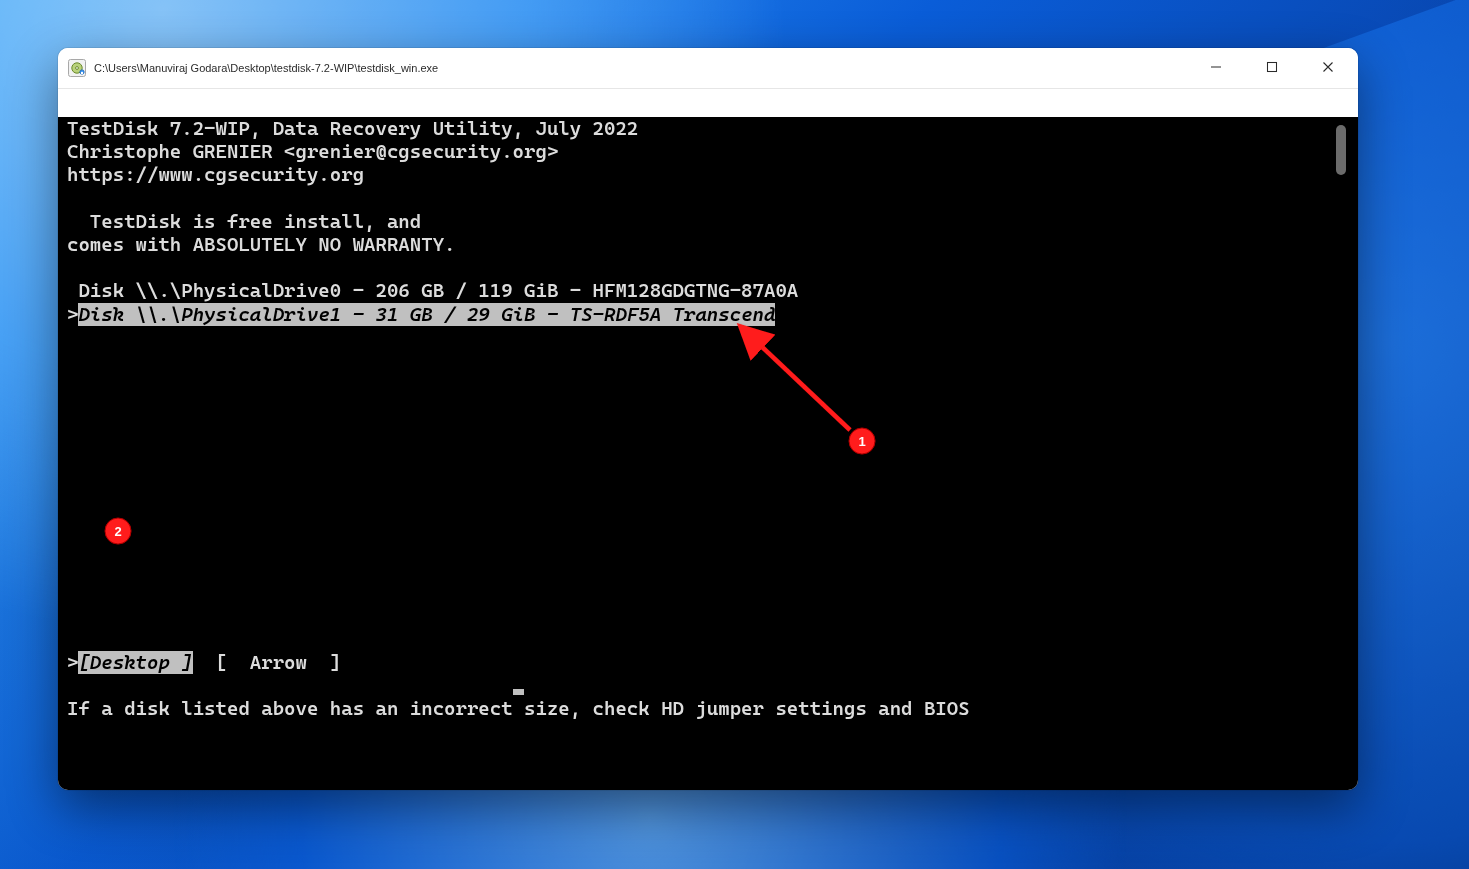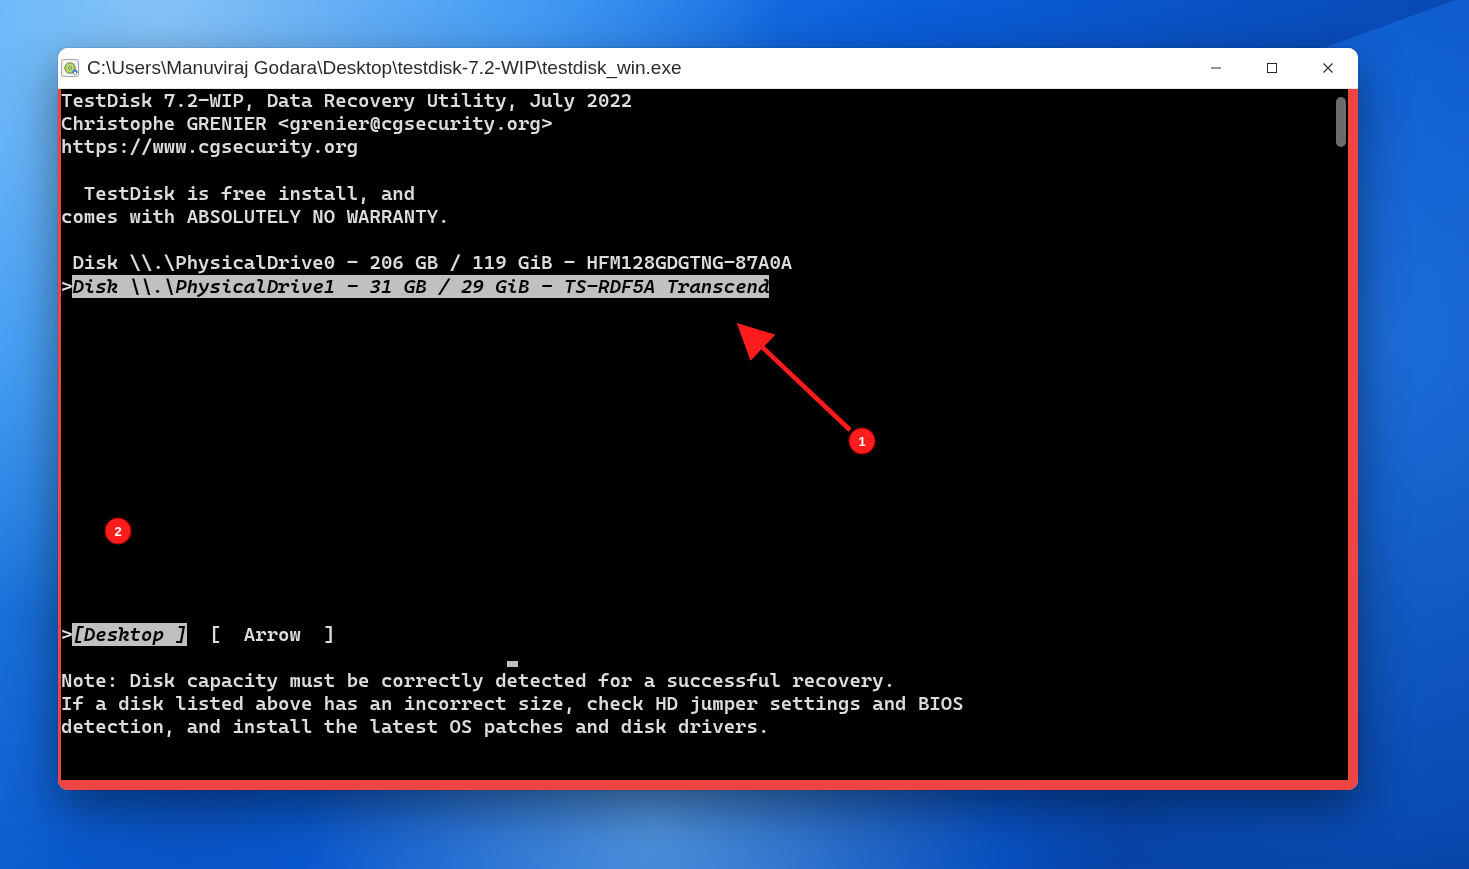--- a/index.html
+++ b/index.html
@@ -49,23 +49,23 @@
     box-shadow: 0 18px 50px rgba(0,0,0,0.45), 0 0 0 1px rgba(0,0,0,0.08);
     overflow: hidden;
     display: flex;
     flex-direction: column;
   }
   .titlebar {
     height: 40px;
     background: #ffffff;
     display: flex;
     align-items: center;
-    padding: 0 2px 0 3px;
+    padding: 0 2px 0 10px;
     color: #2b2b2b;
-    font-size: 19px;
+    font-size: 11px;
     border-bottom: 1px solid #e6e6e6;
     user-select: none;
   }
   .titlebar .app-icon {
     width: 18px;
     height: 18px;
     margin-right: 8px;
     flex: 0 0 auto;
   }
   .titlebar .title-text {
@@ -82,23 +82,24 @@
     width: 56px;
     height: 100%;
     display: flex;
     align-items: center;
     justify-content: center;
     color: #2b2b2b;
   }
 
   .terminal-wrap {
     flex: 1 1 auto;
-    background: #ef4444;
-    padding: 0 10px 10px 3px;
-    display: flex;
+    background: #000000;
+    padding: 0 10px 10px 9px;
+    display: flex;
+    margin-top: 28px;
   }
   .terminal {
     background: #000000;
     flex: 1 1 auto;
     position: relative;
     color: #dcdcdc;
     font-family: Consolas, "Cascadia Mono", Menlo, monospace;
     font-size: 19.5px;
     font-weight: 600;
     line-height: 23.2px;
@@ -230,23 +231,21 @@
           <div class="line"> </div>
           <div class="line"> </div>
           <div class="line"> </div>
           <div class="line"> </div>
           <div class="line"> </div>
           <div class="line"> </div>
           <div class="line"> </div>
           <div class="line"> </div>
           <div class="line"><span>&gt;</span><span class="sel">[Desktop ]</span><span>  [  Arrow  ]</span></div>
           <div class="line">                                       <span class="cursor-blk"></span></div>
-          <div class="line">Note: Disk capacity must be correctly detected for a successful recovery.</div>
           <div class="line">If a disk listed above has an incorrect size, check HD jumper settings and BIOS</div>
-          <div class="line">detection, and install the latest OS patches and disk drivers.</div>
         </div>
 
         <div class="scrollbar">
           <div class="thumb"></div>
         </div>
       </div>
     </div>
   </div>
 
   <svg class="overlay-svg" width="1469" height="869">

